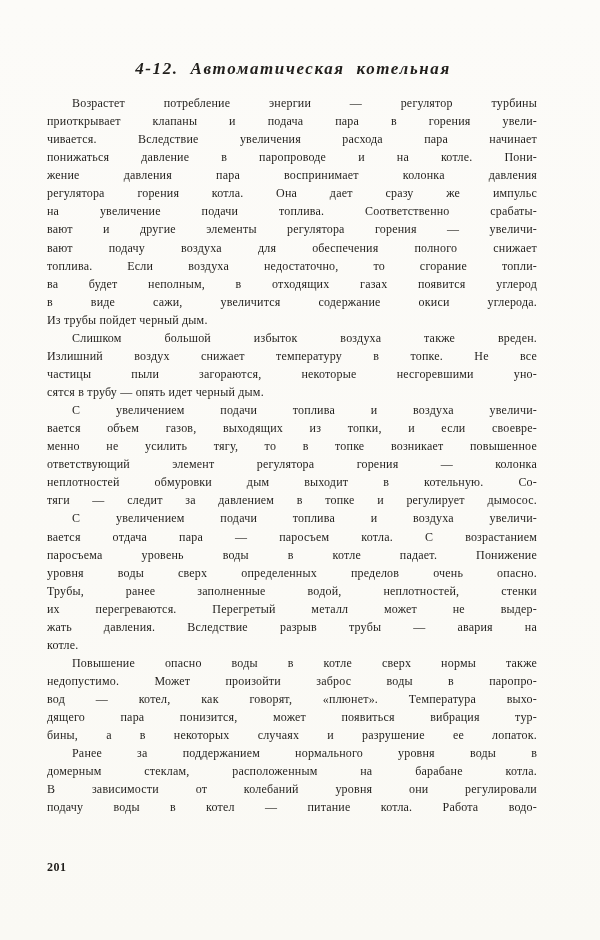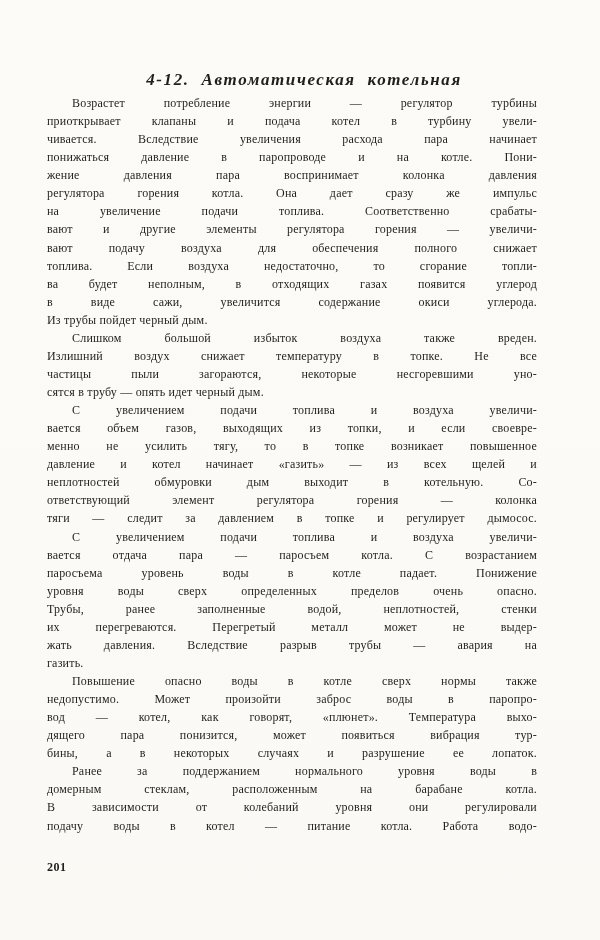--- a/index.html
+++ b/index.html
@@ -18,21 +18,21 @@
   .page {
     position: absolute;
     inset: 0;
     background: linear-gradient(180deg, #fcfbf8 0%, #fbfaf6 60%, #faf9f4 100%);
   }
   .section-title {
     position: absolute;
     top: 58px;
     left: 47px;
     width: 490px;
-    margin: 12px;
+    margin: 1px;
     text-align: center;
     font-size: 17px;
     font-weight: bold;
     font-style: italic;
     letter-spacing: 1.6px;
     word-spacing: 6px;
     white-space: nowrap;
   }
   .body-block {
     position: absolute;
@@ -73,21 +73,21 @@
 </style>
 </head>
 <body>
 
 <div class="page">
   <h1 class="section-title">4-12. Автоматическая котельная</h1>
 
   <main class="body-block" id="body-container">
       <div class="paragraph">
         <div class="line first">Возрастет потребление энергии — регулятор турбины</div>
-        <div class="line">приоткрывает клапаны и подача котел в турбину увели-</div>
+        <div class="line">приоткрывает клапаны и подача пара в горения увели-</div>
         <div class="line">чивается. Вследствие увеличения расхода пара начинает</div>
         <div class="line">понижаться давление в паропроводе и на котле. Пони-</div>
         <div class="line">жение давления пара воспринимает колонка давления</div>
         <div class="line">регулятора горения котла. Она дает сразу же импульс</div>
         <div class="line">на увеличение подачи топлива. Соответственно срабаты-</div>
         <div class="line">вают и другие элементы регулятора горения — увеличи-</div>
         <div class="line">вают подачу воздуха для обеспечения полного снижает</div>
         <div class="line">топлива. Если воздуха недостаточно, то сгорание топли-</div>
         <div class="line">ва будет неполным, в отходящих газах появится углерод</div>
         <div class="line">в виде сажи, увеличится содержание окиси углерода.</div>
@@ -96,34 +96,33 @@
       <div class="paragraph">
         <div class="line first">Слишком большой избыток воздуха также вреден.</div>
         <div class="line">Излишний воздух снижает температуру в топке. Не все</div>
         <div class="line">частицы пыли загораются, некоторые несгоревшими уно-</div>
         <div class="line end">сятся в трубу — опять идет черный дым.</div>
       </div>
       <div class="paragraph">
         <div class="line first">С увеличением подачи топлива и воздуха увеличи-</div>
         <div class="line">вается объем газов, выходящих из топки, и если своевре-</div>
         <div class="line">менно не усилить тягу, то в топке возникает повышенное</div>
-        <div class="line">давление и котел начинает «газить» — из всех щелей и</div>
+        <div class="line">ответствующий элемент регулятора горения — колонка</div>
         <div class="line">неплотностей обмуровки дым выходит в котельную. Со-</div>
-        <div class="line">ответствующий элемент регулятора горения — колонка</div>
         <div class="line">тяги — следит за давлением в топке и регулирует дымосос.</div>
       </div>
       <div class="paragraph">
         <div class="line first">С увеличением подачи топлива и воздуха увеличи-</div>
         <div class="line">вается отдача пара — паросъем котла. С возрастанием</div>
         <div class="line">паросъема уровень воды в котле падает. Понижение</div>
         <div class="line">уровня воды сверх определенных пределов очень опасно.</div>
         <div class="line">Трубы, ранее заполненные водой, неплотностей, стенки</div>
         <div class="line">их перегреваются. Перегретый металл может не выдер-</div>
         <div class="line">жать давления. Вследствие разрыв трубы — авария на</div>
-        <div class="line end">газить.</div>
+        <div class="line end">котле.</div>
       </div>
       <div class="paragraph">
         <div class="line first">Повышение опасно воды в котле сверх нормы также</div>
         <div class="line">недопустимо. Может произойти заброс воды в паропро-</div>
         <div class="line">вод — котел, как говорят, «плюнет». Температура выхо-</div>
         <div class="line">дящего пара понизится, может появиться вибрация тур-</div>
         <div class="line">бины, а в некоторых случаях и разрушение ее лопаток.</div>
       </div>
       <div class="paragraph">
         <div class="line first">Ранее за поддержанием нормального уровня воды в</div>

